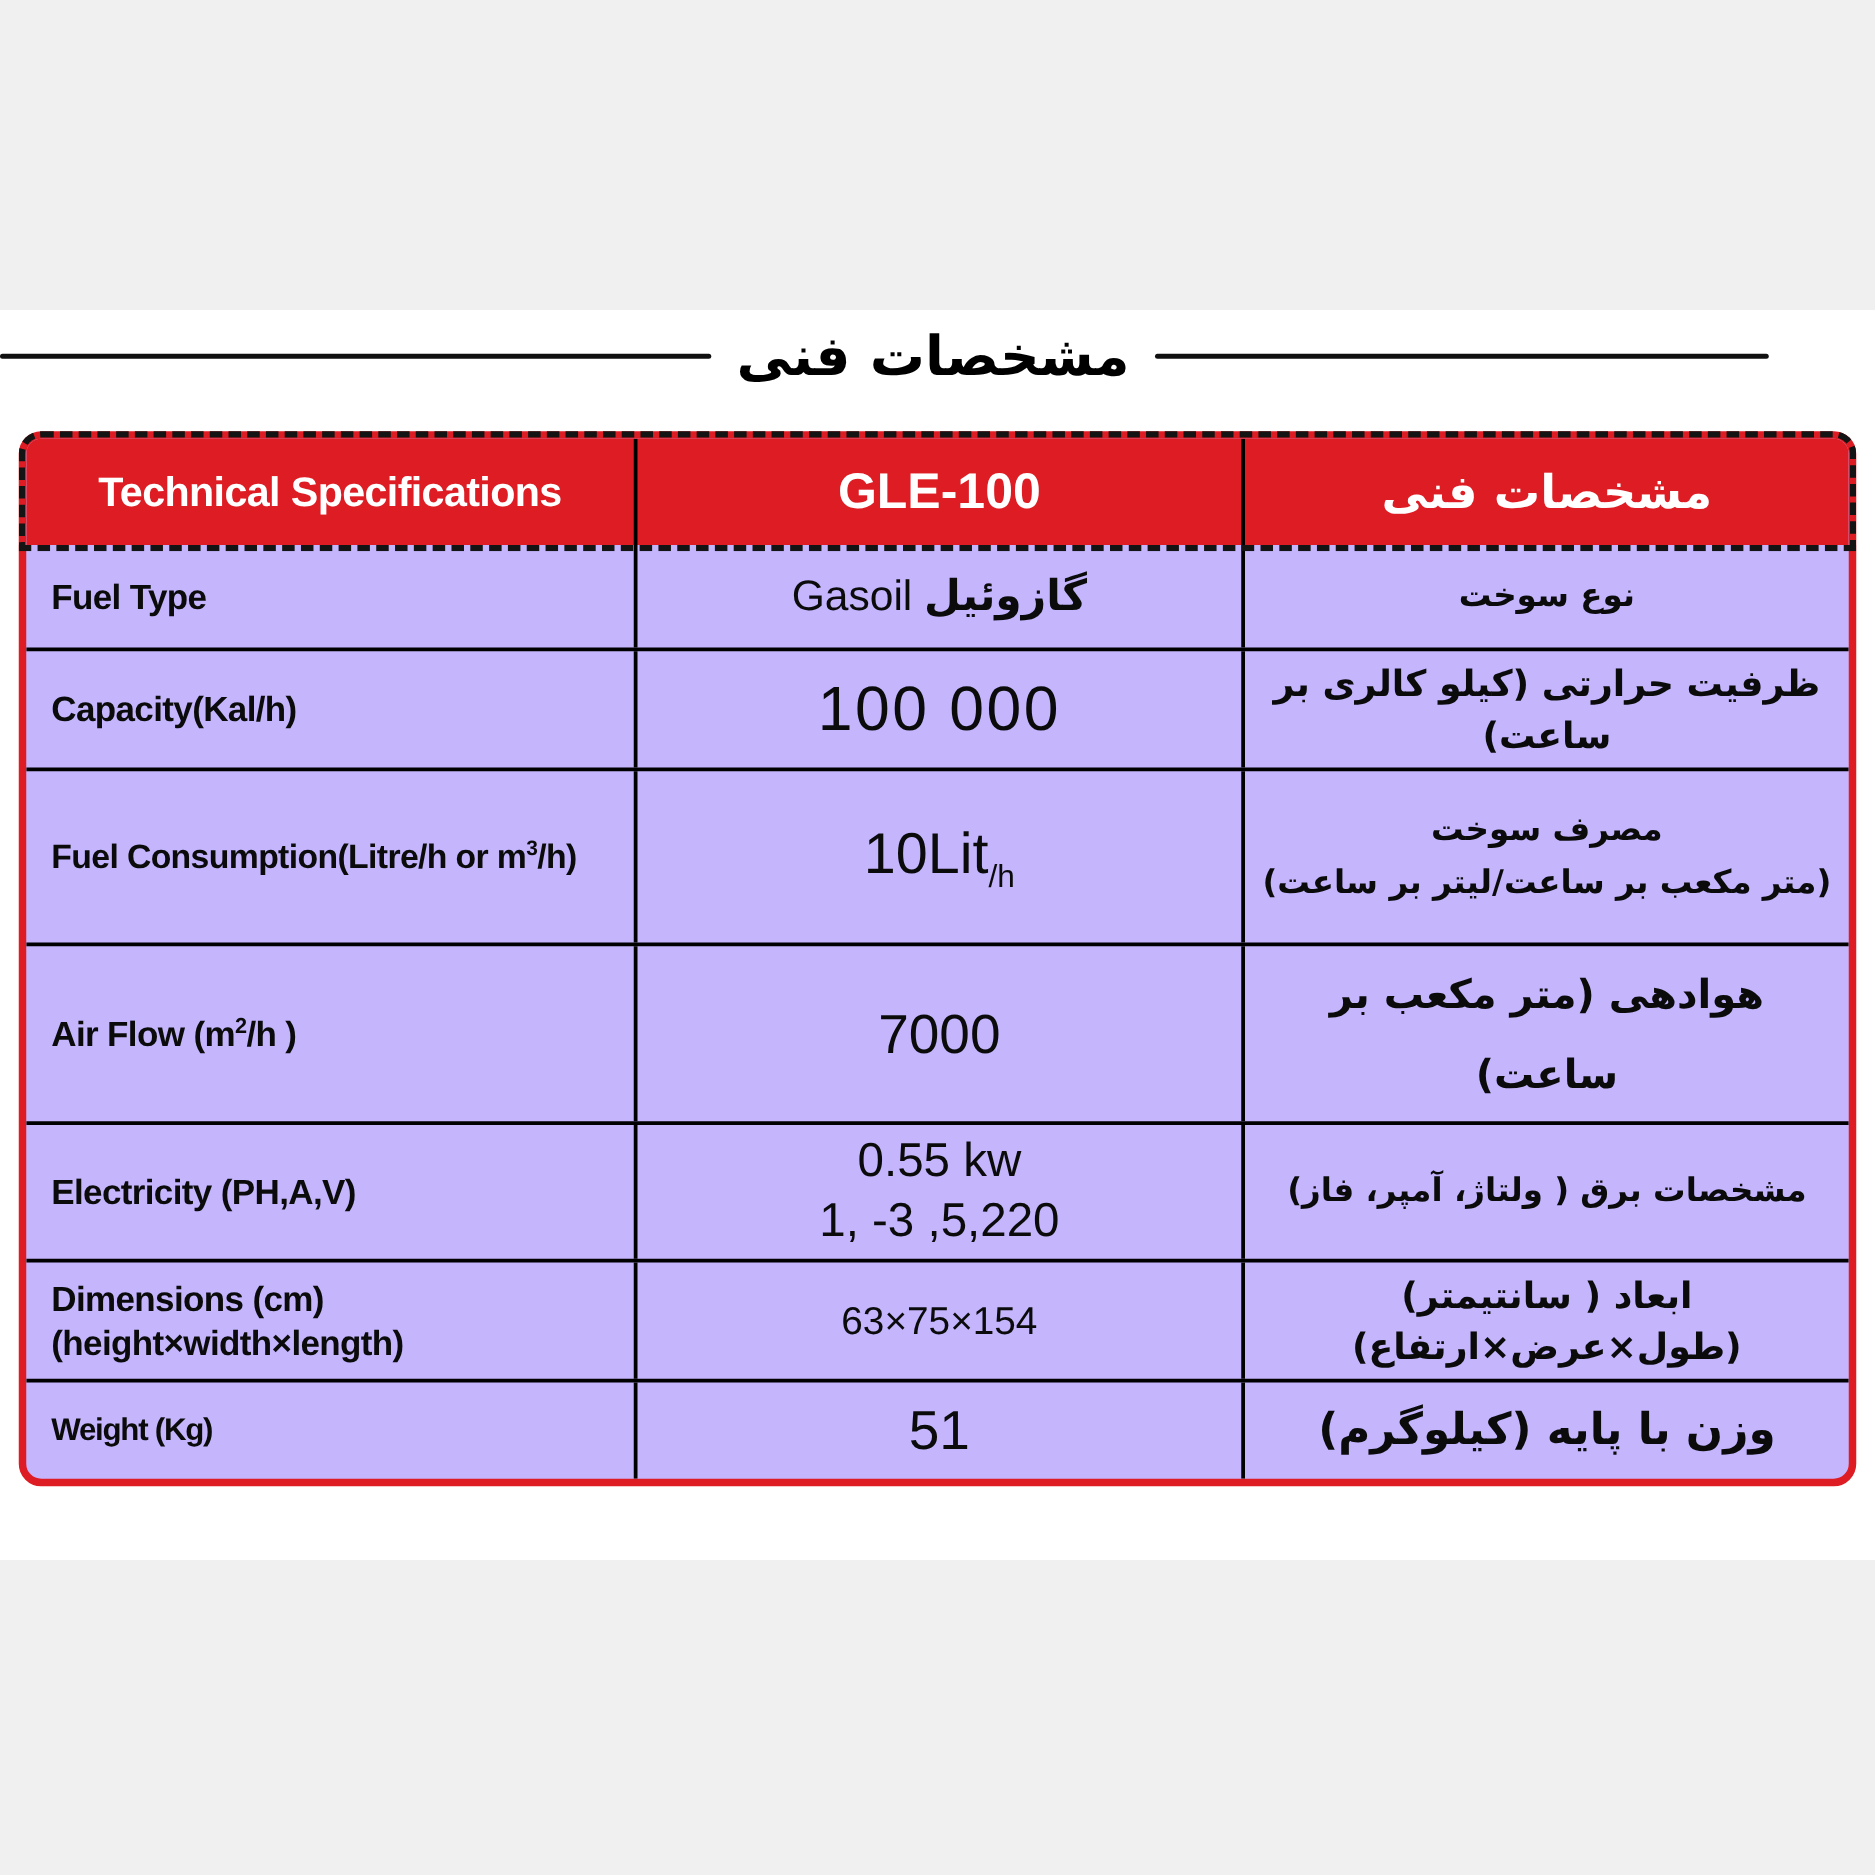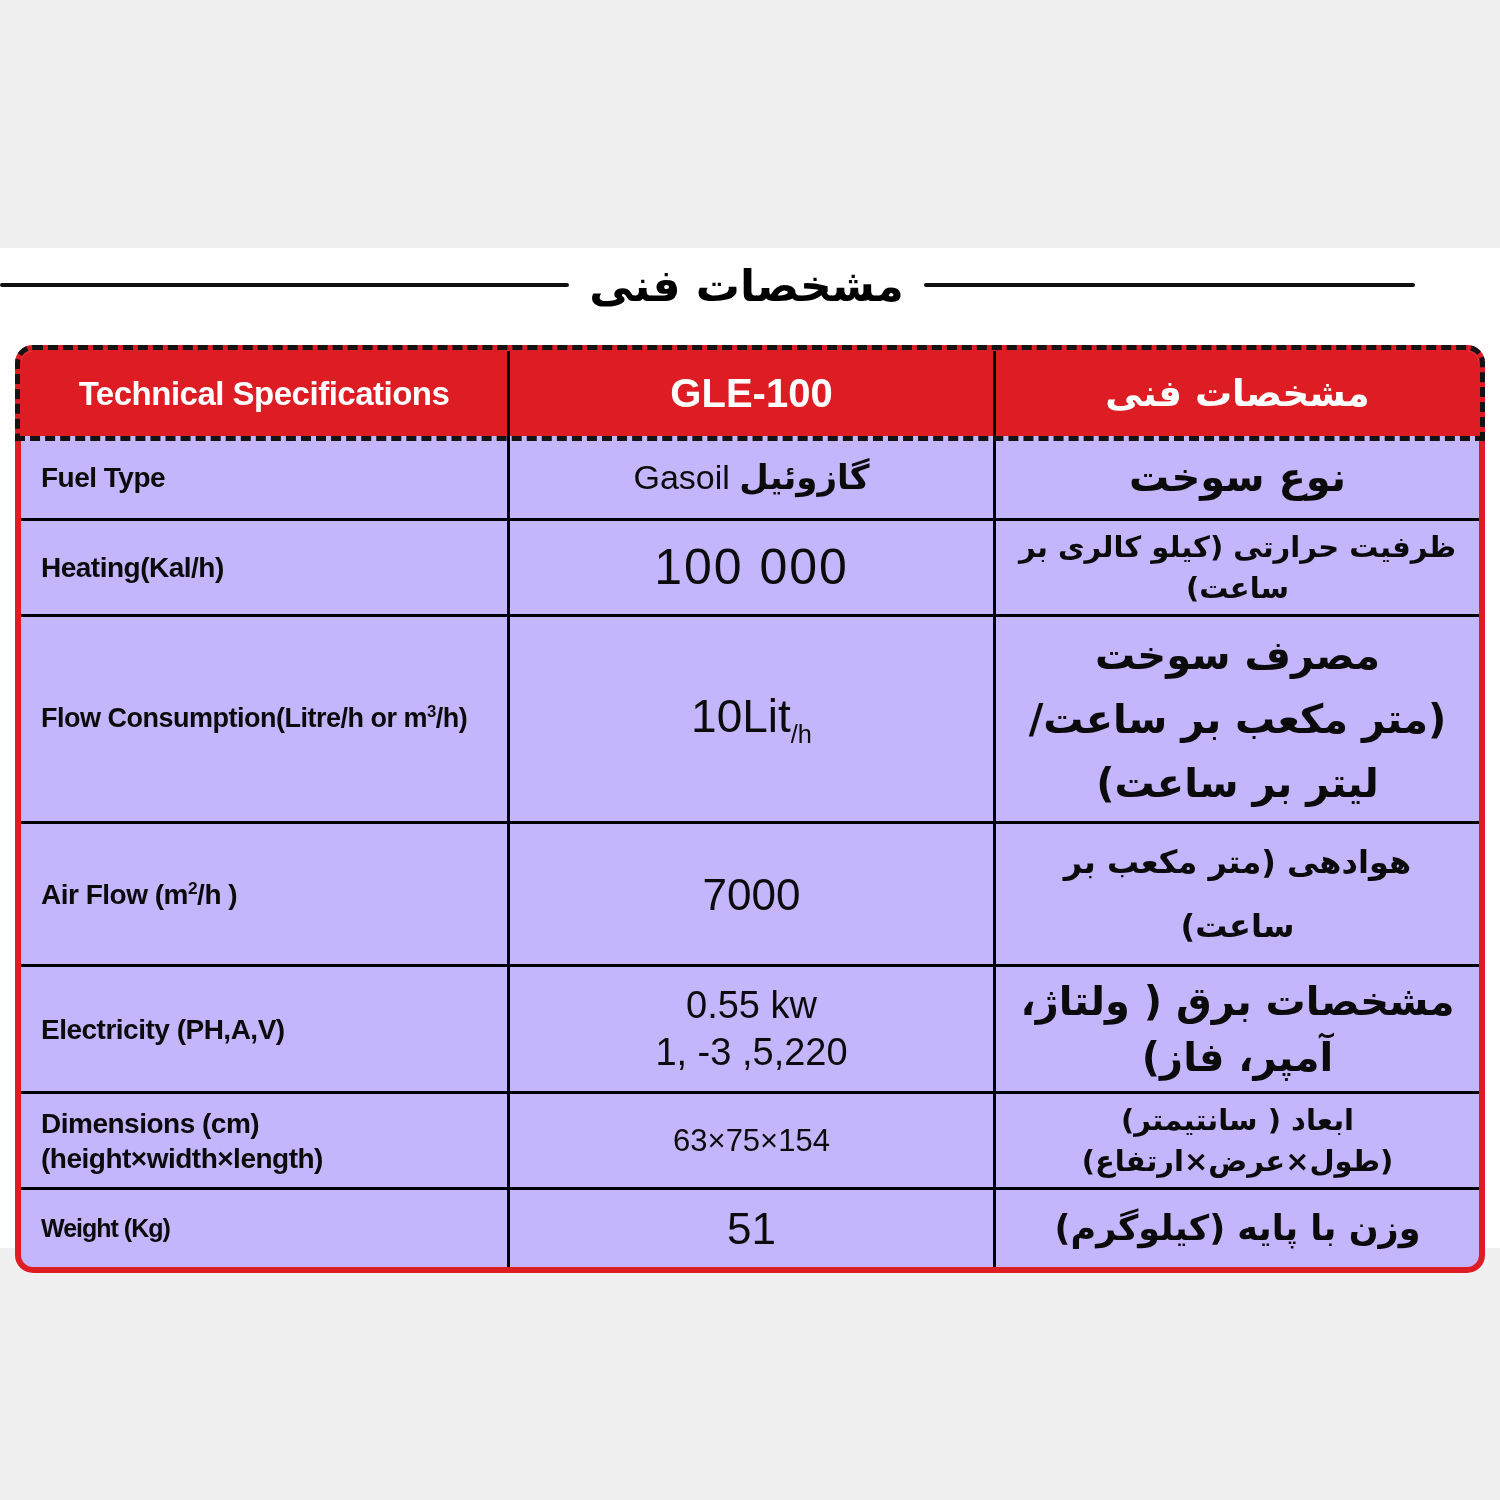--- a/index.html
+++ b/index.html
@@ -68,21 +68,21 @@
   .cell:nth-child(2),.cell:nth-child(3),
   .h-cell:nth-child(2),.h-cell:nth-child(3){border-left:3px solid #000;}
 
   .cell-en{
     place-items:center start;text-align:left;
     padding-left:20px;font-weight:bold;font-size:28px;letter-spacing:-0.5px;
   }
   .cell-val{font-size:34px;}
   .cell-fa{
     font-family:"DejaVu Sans",sans-serif;
-    font-weight:bold;font-size:40px;direction:rtl;line-height:1.4;
+    font-weight:bold;font-size:26px;direction:rtl;line-height:1.4;
   }
   sup{font-size:62%;}
   sub{font-size:55%;vertical-align:-0.45em;}
   b{font-family:"DejaVu Sans",sans-serif;}
 
   
   .t-row:nth-child(1){min-height:82px;}
   .t-row:nth-child(2){min-height:79px;}
   .t-row:nth-child(3){min-height:140px;}
   .t-row:nth-child(4){min-height:137px;}
@@ -135,32 +135,32 @@
           </div>
           <div class="cell cell-val">
             <div class="cell-content"><span>Gasoil </span><b>گازوئیل</b></div>
           </div>
           <div class="cell cell-fa" dir="rtl">
             <div class="cell-content"><span>نوع سوخت</span></div>
           </div>
         </div>
         <div class="t-row">
           <div class="cell cell-en">
-            <div class="cell-content"><span>Heating(Kal/h)</span></div>
+            <div class="cell-content"><span>Capacity(Kal/h)</span></div>
           </div>
           <div class="cell cell-val">
             <div class="cell-content"><span>100 000</span></div>
           </div>
           <div class="cell cell-fa" dir="rtl">
             <div class="cell-content"><span>ظرفیت حرارتی (کیلو کالری بر ساعت)</span></div>
           </div>
         </div>
         <div class="t-row">
           <div class="cell cell-en">
-            <div class="cell-content"><span>Flow Consumption(Litre/h or m</span><sup>3</sup><span>/h)</span></div>
+            <div class="cell-content"><span>Fuel Consumption(Litre/h or m</span><sup>3</sup><span>/h)</span></div>
           </div>
           <div class="cell cell-val">
             <div class="cell-content"><span>10Lit</span><sub>/h</sub></div>
           </div>
           <div class="cell cell-fa" dir="rtl">
             <div class="cell-content"><span>مصرف سوخت</span><br><span>(متر مکعب بر ساعت/لیتر بر ساعت)</span></div>
           </div>
         </div>
         <div class="t-row">
           <div class="cell cell-en">

